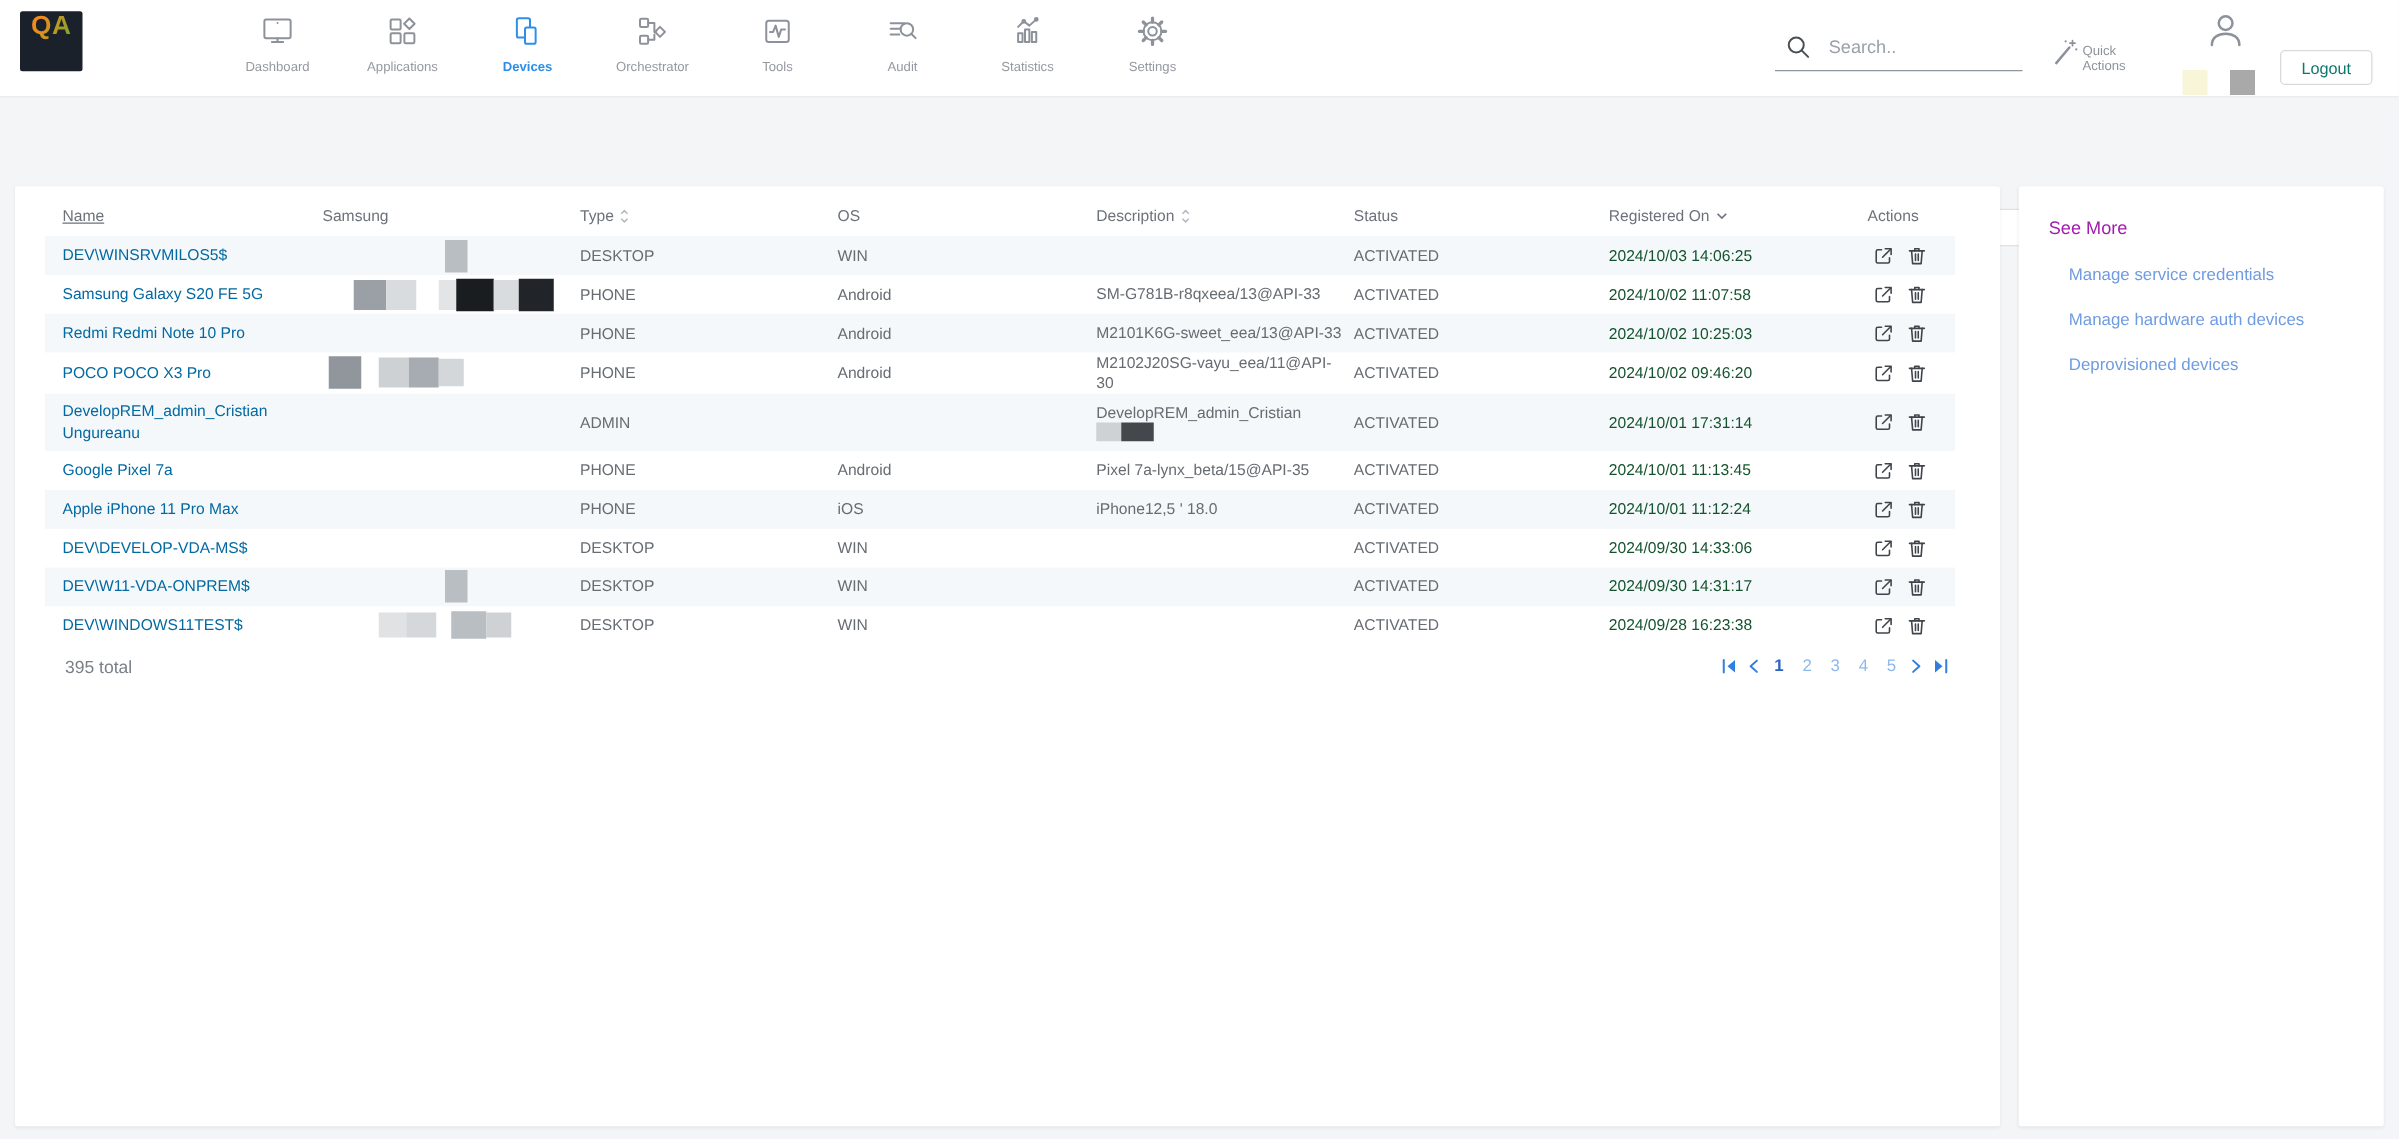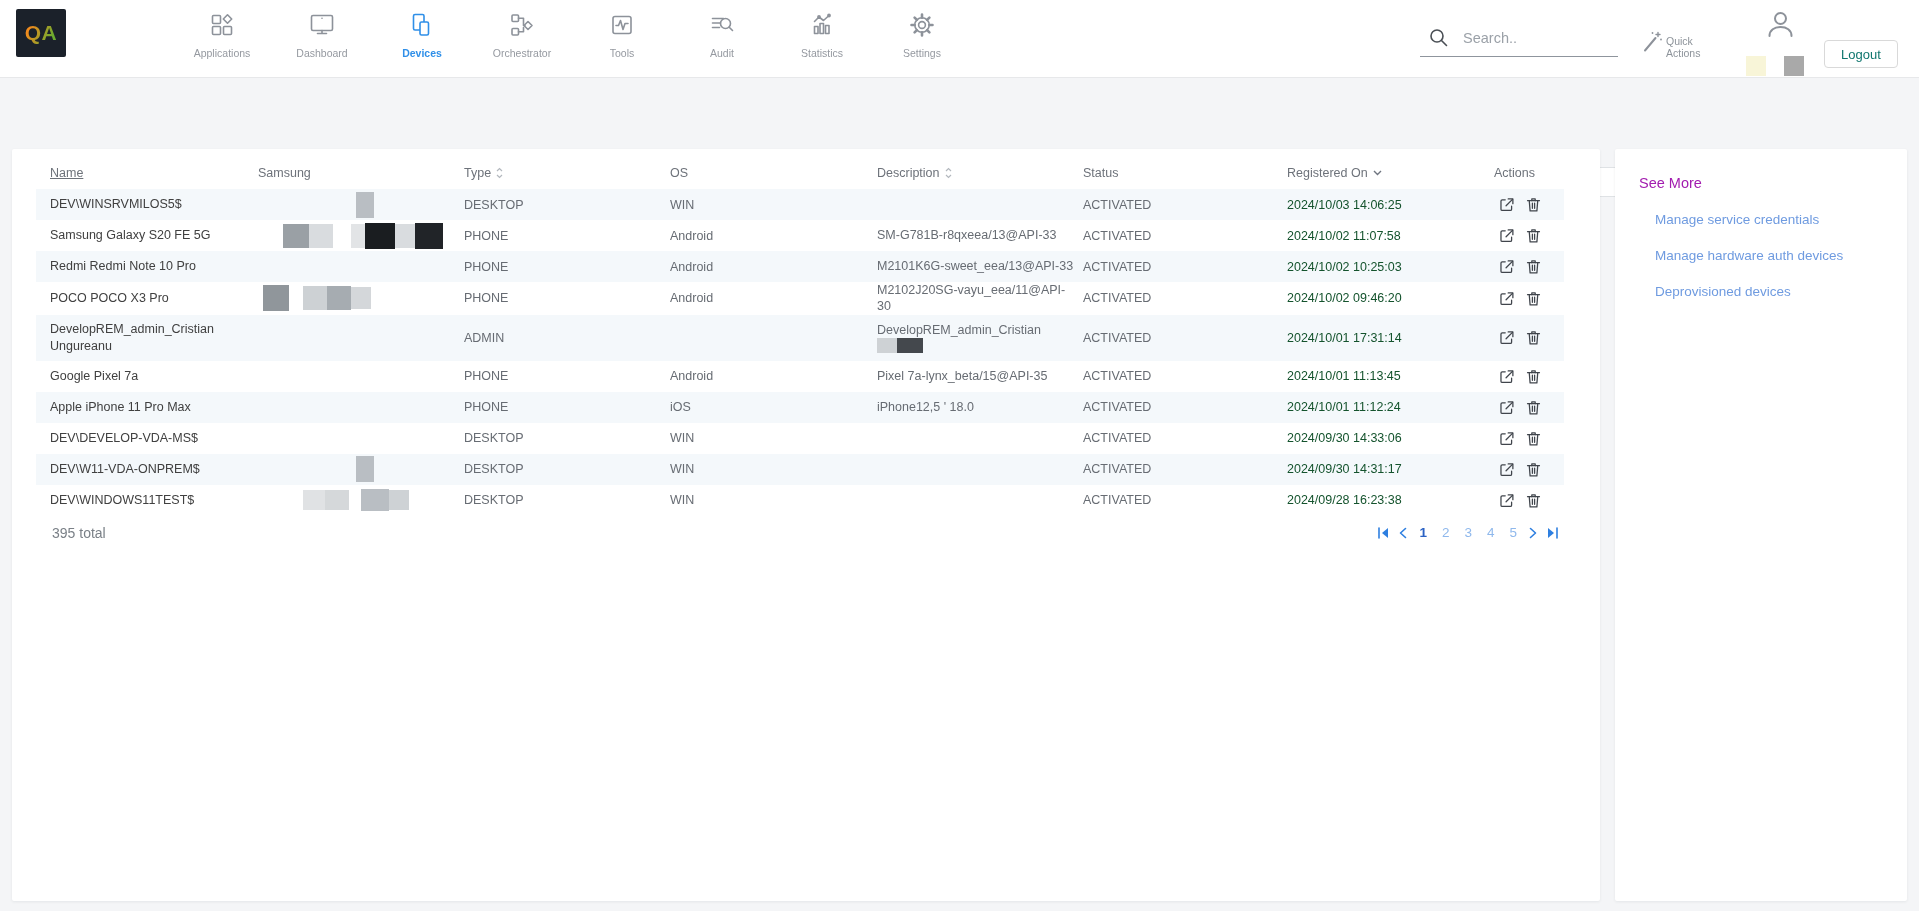--- a/index.html
+++ b/index.html
@@ -3,21 +3,21 @@
 <meta charset="utf-8">
 <style>
   * { margin:0; padding:0; box-sizing:border-box; }
   html,body { width:1919px; height:911px; overflow:hidden; background:#f4f5f7;
     font-family:"Liberation Sans","DejaVu Sans",sans-serif; color:#676c73; }
 
   
   .topnav { position:absolute; left:0; top:0; width:1919px; height:78px; background:#fff;
     border-bottom:1px solid #e7e8ea; z-index:5; }
   .logo { position:absolute; left:16px; top:9px; width:50px; height:48px; background:#1b212a;
-    border-radius:2px; display:flex; align-items:center; justify-content:center; }
+    border-radius:2px; display:flex; justify-content:center; }
   .logo span { font-size:21px; font-weight:bold; letter-spacing:.5px;
     background:linear-gradient(120deg,#f08b1d 20%,#6aab2f 80%);
     -webkit-background-clip:text; background-clip:text; color:transparent; }
   .nav-items { position:absolute; left:172px; top:0; height:78px; display:flex; }
   .nav-item { width:100px; height:78px; display:flex; flex-direction:column; align-items:center;
     padding-top:12px; cursor:pointer; color:#8d929a; }
   .nav-item .nlabel { margin-top:5px; font-size:10.5px; color:#9599a0; }
   .nav-item.active { color:#2f8fe8; }
   .nav-item.active .nlabel { color:#2f8fe8; font-weight:bold; }
   .nav-item svg { stroke:currentColor; fill:none; stroke-width:1.6; stroke-linecap:round; stroke-linejoin:round; }
@@ -68,21 +68,21 @@
 
   
   .table { margin:8px 0 0 24px; width:1528px; }
   .trow, .thead { display:grid;
     grid-template-columns:222px 206px 206px 207px 206px 204px 207px 70px; align-items:center; }
   .thead { height:32px; font-size:12.5px; color:#6d727a; }
   .thead .th { display:flex; align-items:center; gap:5px; }
   .trow { min-height:31px; font-size:12.5px; color:#676c73; }
   .trow.alt { background:#f4f8fb; }
   .trow.tall { min-height:46px; }
-  .td.name { padding-left:14px; padding-right:16px; color:#404040; line-height:1.35; }
+  .td.name { padding-left:14px; padding-right:16px; color:#0369a1; line-height:1.35; }
   .thead .th:first-child { padding-left:14px;text-decoration:underline; }
   .td.acct { display:flex; align-items:center; }
   .td.desc { display:flex; flex-direction:column; justify-content:center; align-items:flex-start;
     padding-right:6px; line-height:1.3; }
   .td.date { color:#14532d; }
   .td.actions { display:flex; align-items:center; gap:10px; padding-left:4px; }
   .act { cursor:pointer; display:inline-flex; }
   .act svg { stroke:#40454c; fill:none; stroke-width:1.5; stroke-linecap:round; stroke-linejoin:round; }
   .blk { display:inline-block; vertical-align:middle; flex:none; }
   .blocks { display:flex; align-items:center; }
@@ -100,34 +100,34 @@
 </head>
 <body>
 
 <div class="topnav">
   <div class="logo">
     <span>QA</span>
   </div>
   <div class="nav-items">
     <div class="nav-item">
       <span><svg width="26" height="26" viewBox="0 0 26 26">
+            <rect x="2.5" y="3.5" width="21" height="15" rx="1.5"></rect>
+            <circle cx="13" cy="6.3" r="0.8" fill="currentColor" stroke="none"></circle>
+            <path d="M13 18.5v3M8.5 21.5h9"></path>
+          </svg></span>
+      <span class="nlabel">Dashboard</span>
+    </div>
+    <div class="nav-item">
+      <span><svg width="26" height="26" viewBox="0 0 26 26">
             <rect x="3.5" y="3.5" width="8" height="8" rx="1"></rect>
             <rect x="3.5" y="14.5" width="8" height="8" rx="1"></rect>
             <rect x="14.5" y="14.5" width="8" height="8" rx="1"></rect>
             <path d="M18.5 2.8l4.2 4.2-4.2 4.2-4.2-4.2z"></path>
           </svg></span>
       <span class="nlabel">Applications</span>
-    </div>
-    <div class="nav-item">
-      <span><svg width="26" height="26" viewBox="0 0 26 26">
-            <rect x="2.5" y="3.5" width="21" height="15" rx="1.5"></rect>
-            <circle cx="13" cy="6.3" r="0.8" fill="currentColor" stroke="none"></circle>
-            <path d="M13 18.5v3M8.5 21.5h9"></path>
-          </svg></span>
-      <span class="nlabel">Dashboard</span>
     </div>
     <div class="nav-item active">
       <span><svg width="26" height="26" viewBox="0 0 26 26">
             <rect x="4.5" y="2.5" width="10.5" height="15.5" rx="1.5"></rect>
             <rect x="11" y="10" width="8.5" height="13" rx="1.5" fill="#fff"></rect>
           </svg></span>
       <span class="nlabel">Devices</span>
     </div>
     <div class="nav-item">
       <span><svg width="26" height="26" viewBox="0 0 26 26">

